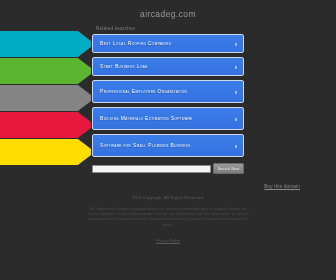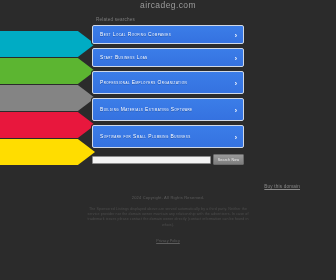--- a/index.html
+++ b/index.html
@@ -20,20 +20,21 @@
   .l-solid{left:0;width:95px;
     clip-path:polygon(0 0, 82% 0, 100% 50%, 82% 100%, 0 100%);}
   
   .l-pale{left:0;width:40px;opacity:.55;
     clip-path:polygon(0 0,100% 0,70% 50%,100% 100%,0 100%);}
 
   
   .col{position:absolute;left:50%;transform:translateX(-50%);width:152px;top:0;}
   .domain{
     text-align:center;color:#9a9a9a;font-size:8.5px;letter-spacing:.4px;
+    padding-top:9px;
   }
   .related{
     color:#7d7d7d;font-size:4.6px;letter-spacing:.2px;
     padding:7px 0 3px 4px;
   }
 
   .btn{
     position:relative;display:block;width:100%;box-sizing:border-box;
     height:19px;margin-bottom:4px;
     background:linear-gradient(#4a86ef,#3572e0);

